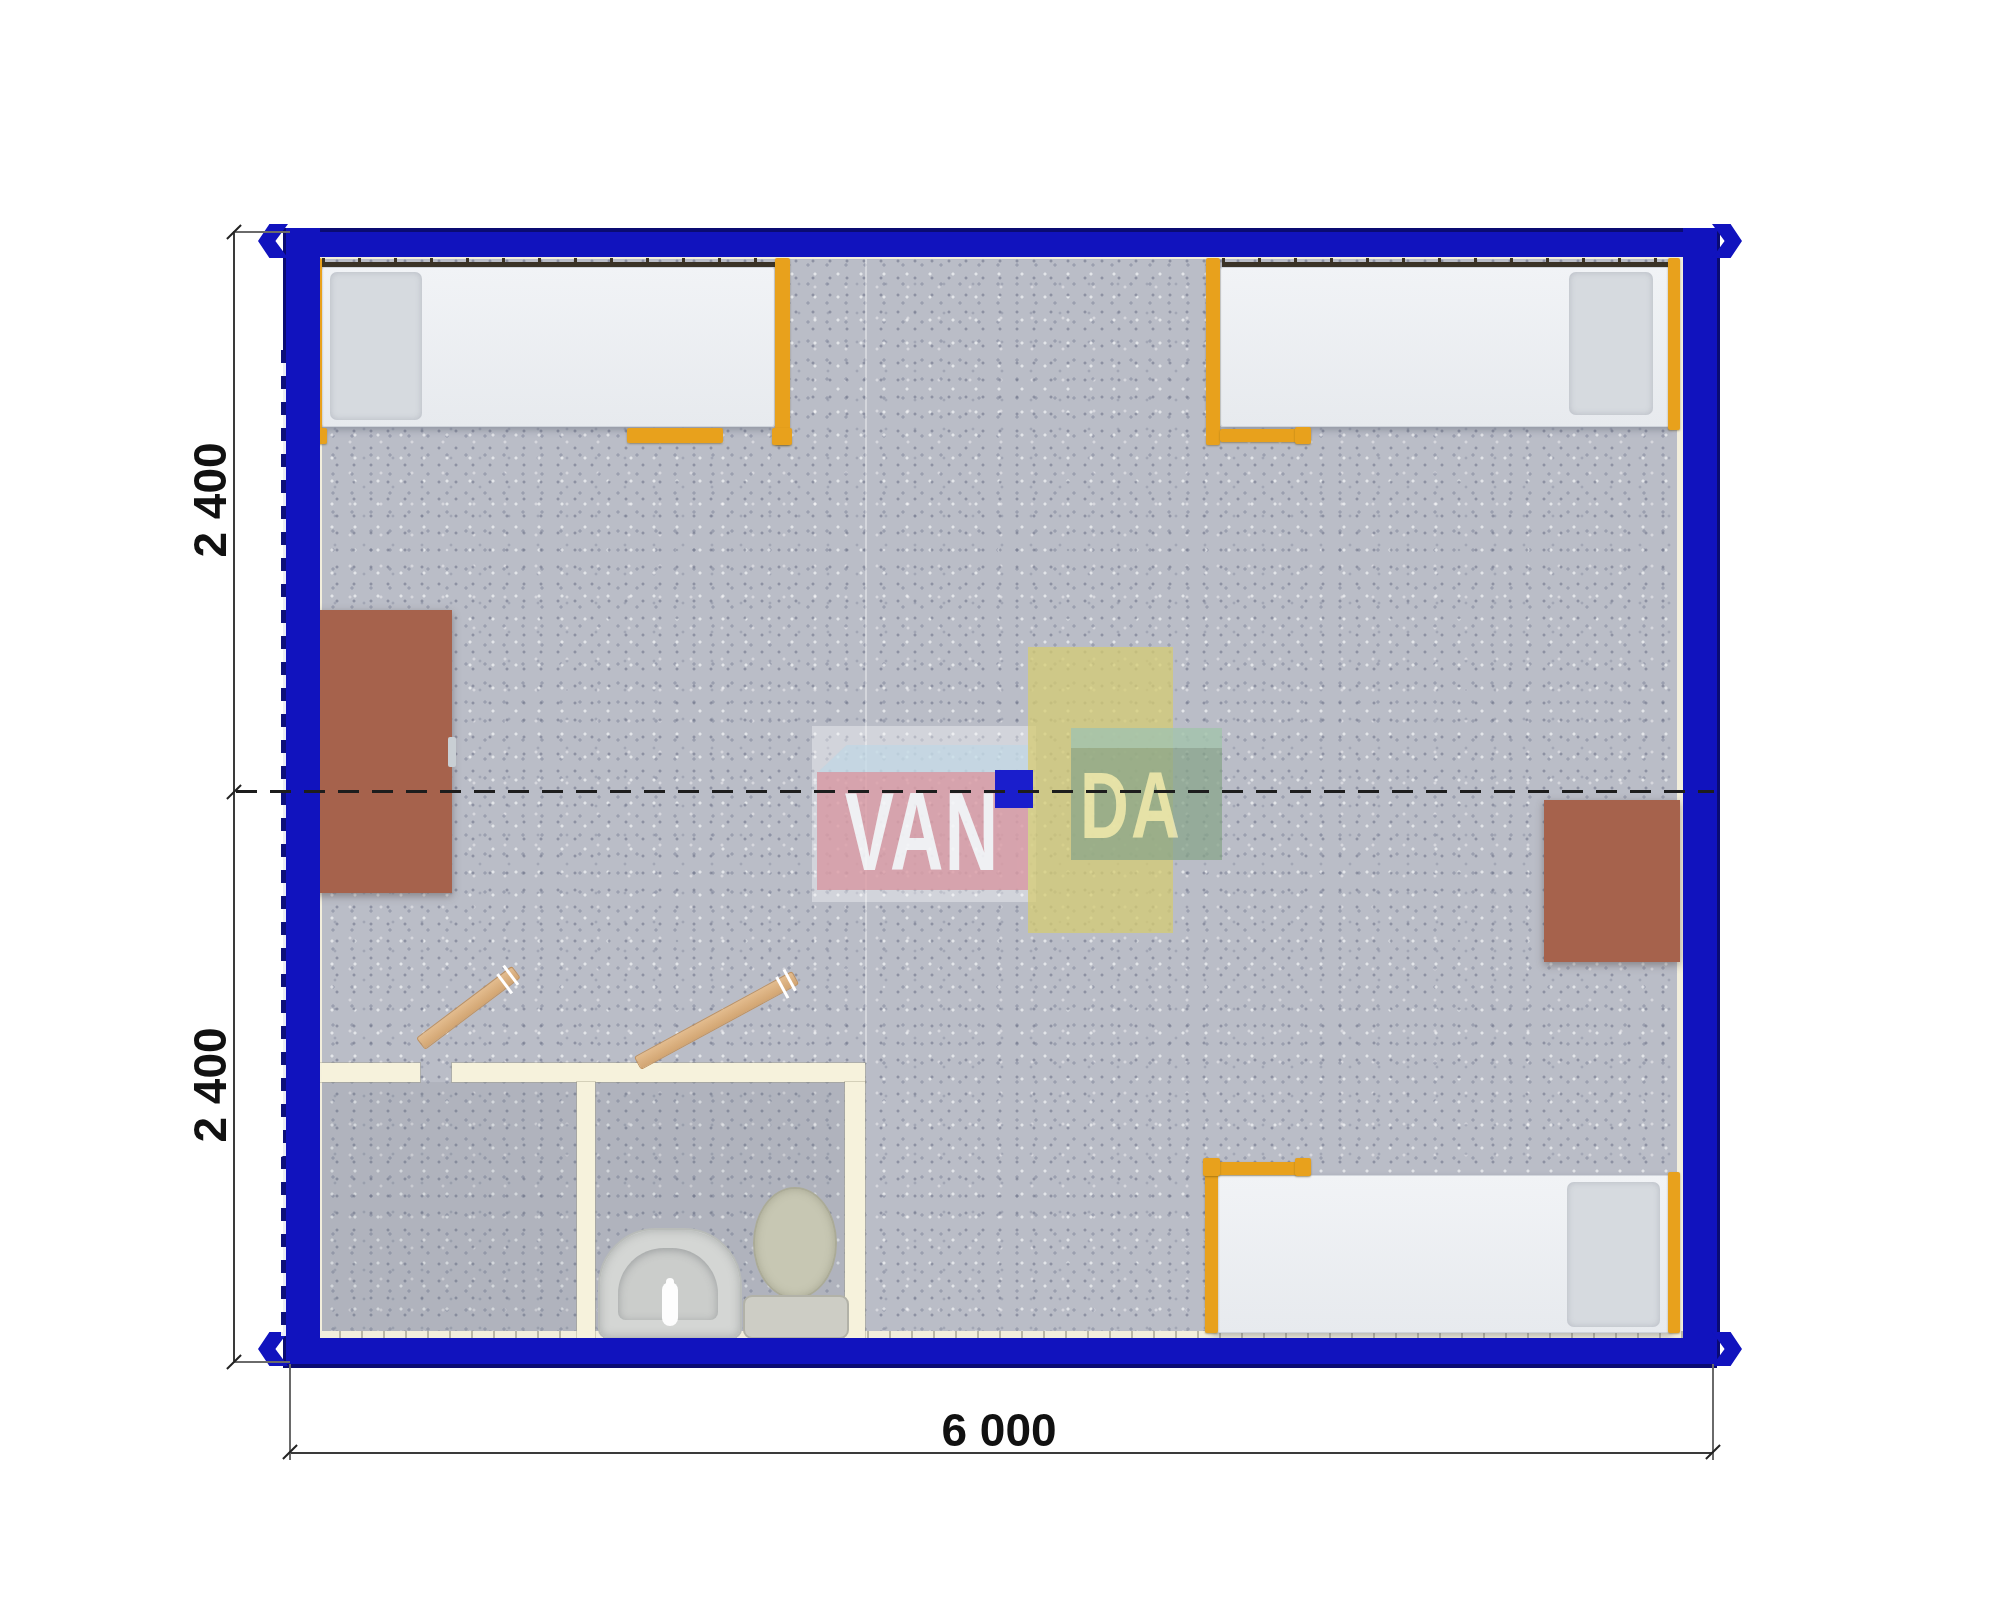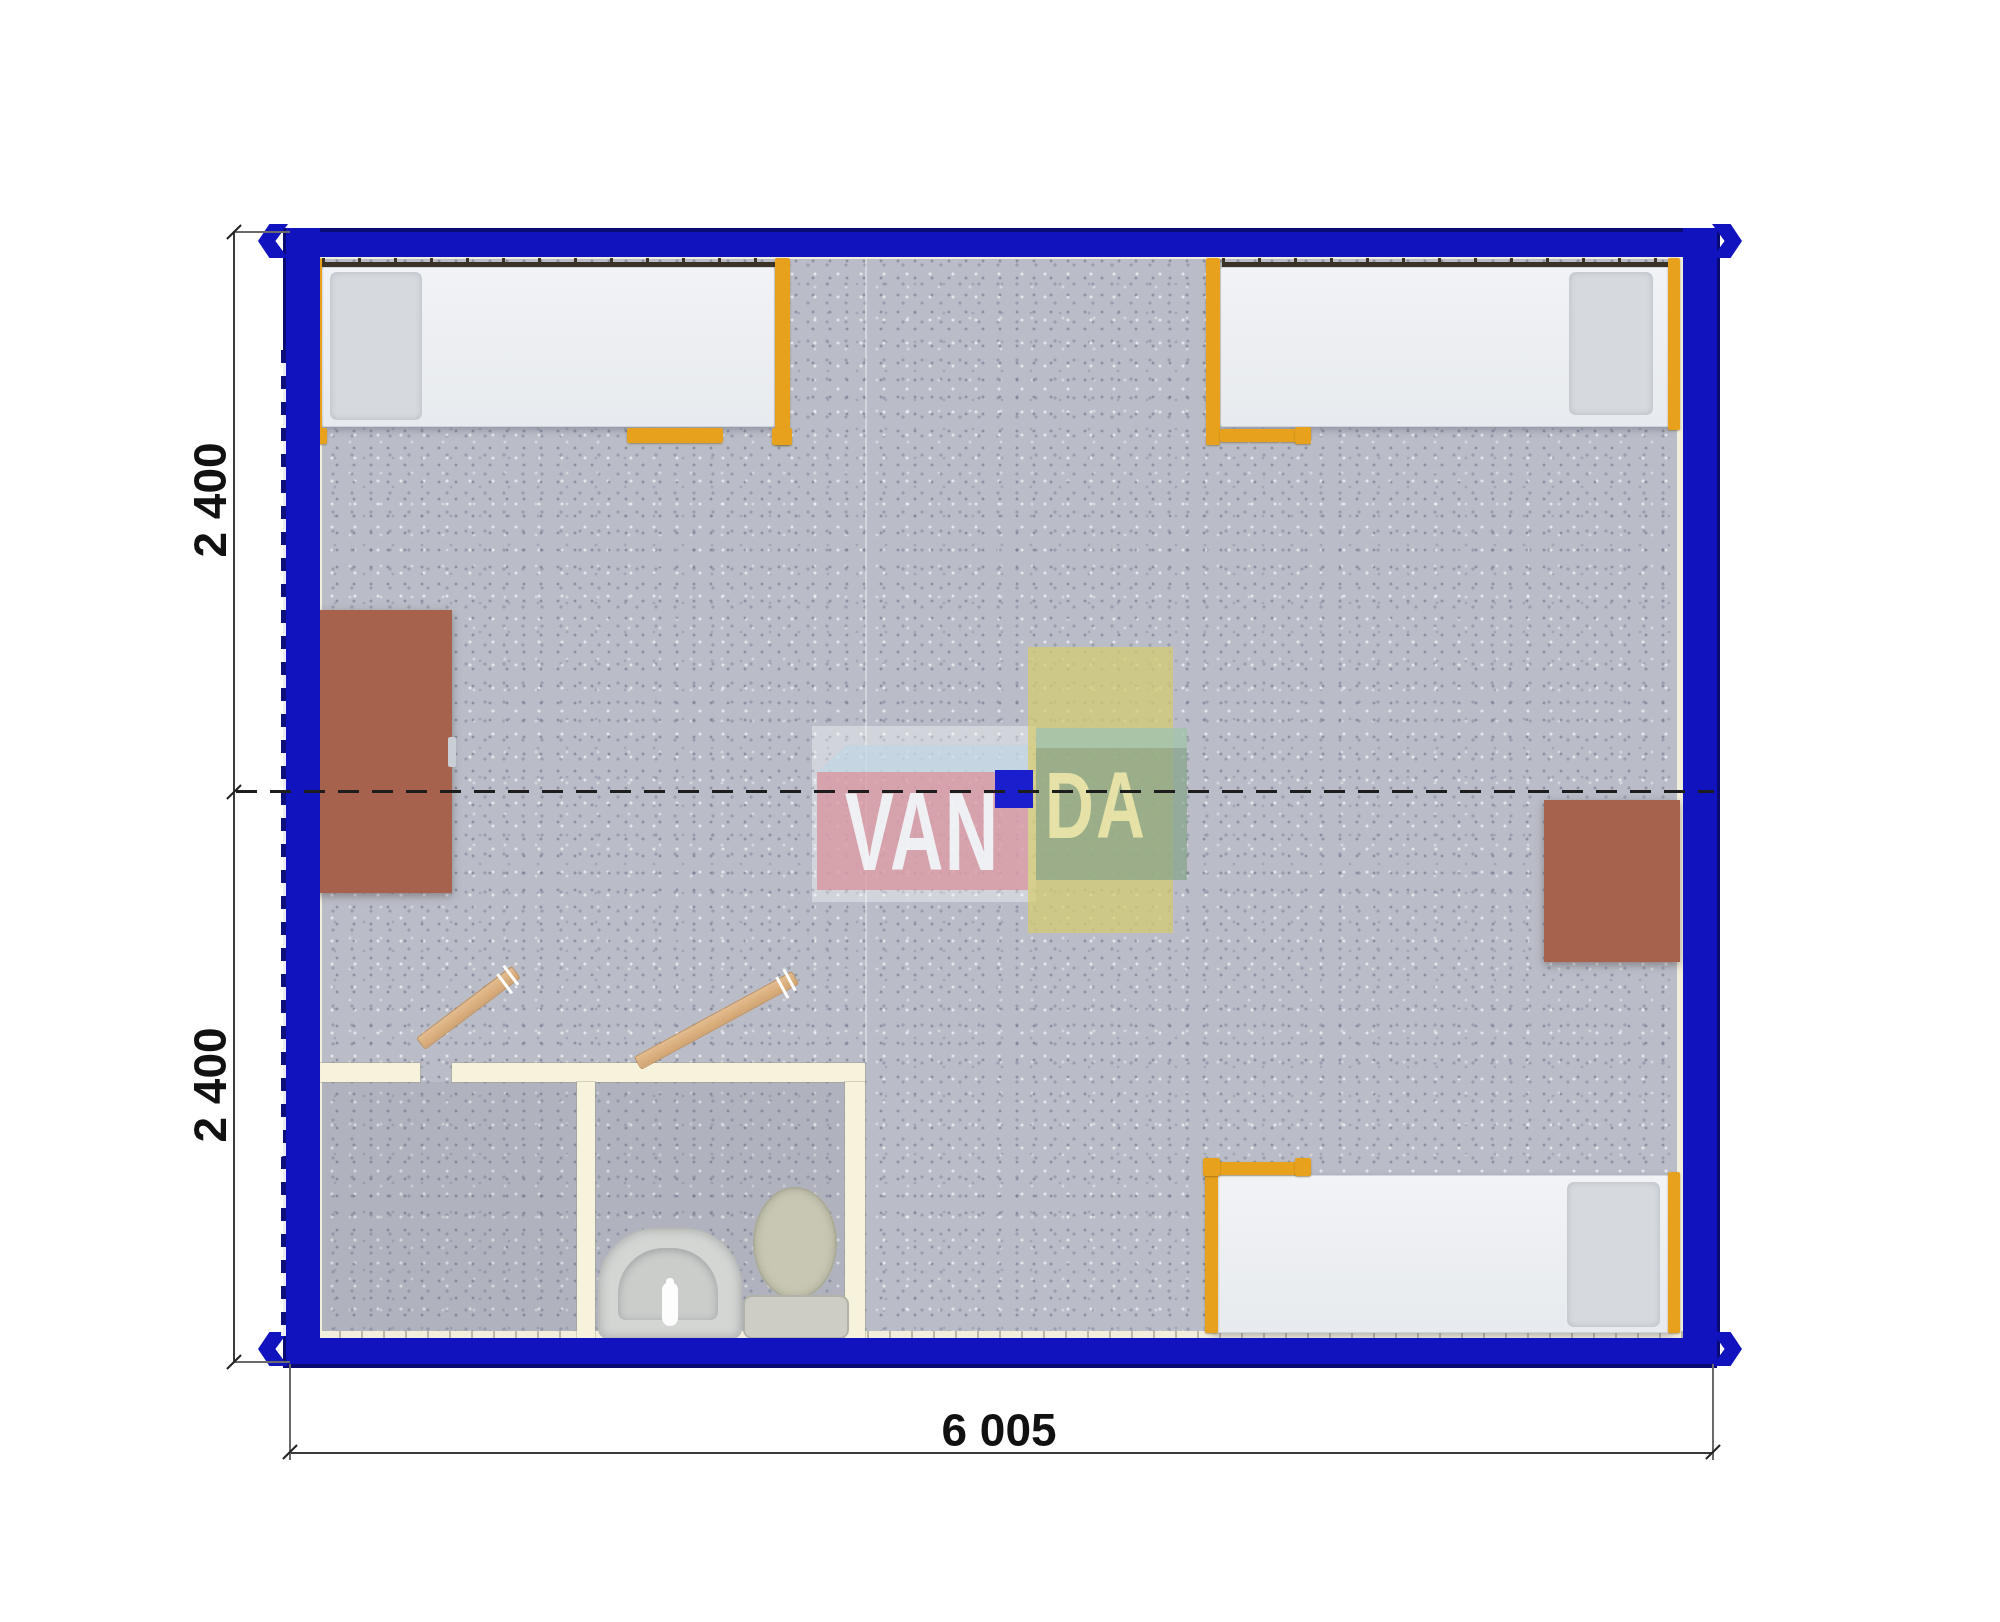--- a/index.html
+++ b/index.html
@@ -90,21 +90,21 @@
 
   
   .wm{opacity:.85;}
   .wm-halo{left:812px;top:726px;width:224px;height:176px;background:rgba(255,255,255,.42);}
   .wm-topface{left:817px;top:745px;width:211px;height:28px;background:rgba(190,215,229,.8);
     clip-path:polygon(0 100%,14% 0,100% 0,100% 100%);}
   .wm-pink{left:817px;top:772px;width:211px;height:118px;background:rgba(216,144,155,.85);
     display:flex;align-items:center;justify-content:center;}
   .wm-van{font-weight:700;font-size:112px;color:#f5f6f8;letter-spacing:2px;transform:scaleX(.66);}
   .wm-table{left:1028px;top:647px;width:145px;height:286px;background:rgba(213,204,114,.88);}
-  .wm-green{left:1036px;top:728px;width:151px;height:152px;background:rgba(135,165,138,.85);}
+  .wm-green{left:1071px;top:728px;width:151px;height:132px;background:rgba(135,165,138,.85);}
   .wm-green-top{position:absolute;left:0;top:0;width:100%;height:20px;background:rgba(167,199,177,.9);}
   .wm-da{position:absolute;left:0;top:30px;width:120px;height:95px;display:flex;align-items:center;justify-content:center;
     font-weight:700;font-size:94px;color:#ebe7ad;letter-spacing:3px;transform:scaleX(.72);}
   .wm-blue{left:995px;top:770px;width:38px;height:38px;background:#1a1ecc;}
 
   
   .split-dash{left:236px;top:790px;width:1478px;height:3px;
     background:repeating-linear-gradient(90deg,#1d1d1d 0 21px,transparent 21px 34px);}
 
   
@@ -226,15 +226,15 @@
   <div class="abs ext ext-bl"></div>
   <div class="abs ext ext-br"></div>
   <div class="abs tick tk1"></div>
   <div class="abs tick tk2"></div>
   <div class="abs tick tk3"></div>
   <div class="abs tick tk4"></div>
   <div class="abs tick tk5"></div>
 
   <div class="abs dim-label lbl-rot lbl-lt">2 400</div>
   <div class="abs dim-label lbl-rot lbl-lb">2 400</div>
-  <div class="abs dim-label lbl-w">6 005</div>
+  <div class="abs dim-label lbl-w">6 000</div>
 
 </div>
 
 </body></html>

